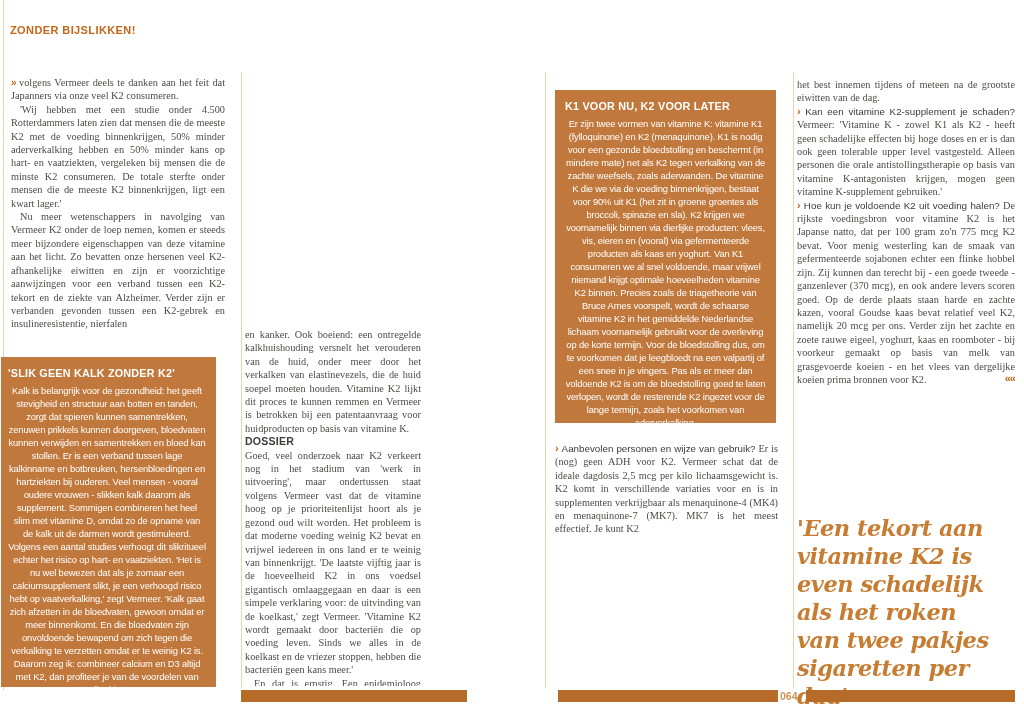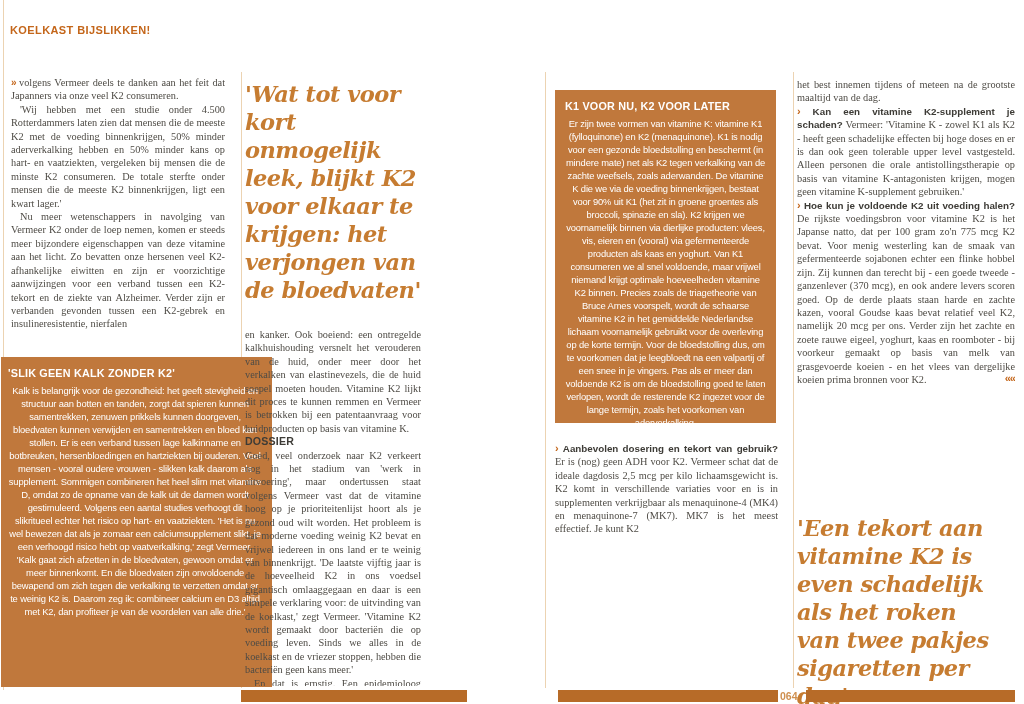--- a/index.html
+++ b/index.html
@@ -7,21 +7,21 @@
           font-family:"Liberation Serif",serif;color:#4e4b45;}
   .vrule{position:absolute;width:1px;background:#ecd3b2;}
   .dossier-header{position:absolute;left:10px;top:24px;font-family:"Liberation Sans",sans-serif;
           font-weight:bold;font-size:11px;letter-spacing:0.4px;color:#c4661a;}
   .bodycol{position:absolute;font-size:10.3px;line-height:13.4px;text-align:justify;overflow:hidden;}
   .bodycol p{margin:0;}
   .bodycol p.indent{text-indent:9px;}
   .lead-marker{color:#c4661a;font-weight:bold;font-family:"Liberation Sans",sans-serif;font-size:10px;letter-spacing:-1px;}
   .qa{margin-top:13px;}
   .qa .qmark{color:#c4661a;font-weight:bold;font-family:"Liberation Sans",sans-serif;font-size:11px;}
-  .qa .qlead{font-family:"Liberation Sans",sans-serif;font-weight:bold;font-size:9.8px;color:#3d3b36;}
+  .qa .qlead{font-family:"Liberation Sans",sans-serif;font-weight:normal;font-size:9.8px;color:#3d3b36;}
   .section-heading{font-family:"Liberation Sans",sans-serif;font-weight:bold;font-size:10.6px;
           color:#3d3b36;margin:13px 0 1px 0;letter-spacing:0.2px;}
   .orange-box{position:absolute;background:#c0783c;color:#ffffff;overflow:hidden;box-sizing:border-box;
           font-family:"Liberation Sans",sans-serif;font-size:9.4px;line-height:13px;
           letter-spacing:-0.15px;padding:10px 10px 10px 7px;text-align:left;}
   .orange-box .box-title{font-weight:bold;font-size:10.8px;letter-spacing:0.2px;margin:0 0 4px 0;}
   .orange-box .box-body{margin:0;text-align:center;}
   .pullquote{position:absolute;font-family:"DejaVu Serif",serif;font-style:italic;font-weight:bold;
           color:#c67c31;white-space:pre-line;font-size:22.5px;line-height:28px;letter-spacing:-0.5px;}
   .footer-bar{position:absolute;top:690px;height:12px;background:#b76b28;}
@@ -34,59 +34,52 @@
 </head>
 <body>
 
 <div class="spread">
 
   <div class="vrule" style="left:3px;top:0;height:690px;"></div>
   <div class="vrule" style="left:241px;top:72px;height:616px;"></div>
   <div class="vrule" style="left:545px;top:72px;height:616px;"></div>
   <div class="vrule" style="left:793px;top:72px;height:616px;"></div>
 
-  <div class="dossier-header">KOELKAST BIJSLIKKEN!</div>
+  <div class="dossier-header">ZONDER BIJSLIKKEN!</div>
 
   <div class="bodycol" style="left:11px;top:76px;width:214px;height:278px;">
     <p><span class="lead-marker">»</span> <span>volgens Vermeer deels te danken aan het feit dat Japanners via onze veel K2 consumeren.</span></p>
     <p class="indent">'Wij hebben met een studie onder 4.500 Rotterdammers laten zien dat mensen die de meeste K2 met de voeding binnenkrijgen, 50% minder aderverkalking hebben en 50% minder kans op hart- en vaatziekten, vergeleken bij mensen die de minste K2 consumeren. De totale sterfte onder mensen die de meeste K2 binnenkrijgen, ligt een kwart lager.'</p>
     <p class="indent">Nu meer wetenschappers in navolging van Vermeer K2 onder de loep nemen, komen er steeds meer bijzondere eigenschappen van deze vitamine aan het licht. Zo bevatten onze hersenen veel K2-afhankelijke eiwitten en zijn er voorzichtige aanwijzingen voor een verband tussen een K2-tekort en de ziekte van Alzheimer. Verder zijn er verbanden gevonden tussen een K2-gebrek en insulineresistentie, nierfalen</p>
   </div>
 
-  <div class="orange-box" style="left:1px;top:357px;width:271px;height:330px;">
+  <div class="orange-box" style="left:1px;top:357px;width:215px;height:330px;">
     <p class="box-title">'SLIK GEEN KALK ZONDER K2'</p>
     <p class="box-body">Kalk is belangrijk voor de gezondheid: het geeft stevigheid en structuur aan botten en tanden, zorgt dat spieren kunnen samentrekken, zenuwen prikkels kunnen doorgeven, bloedvaten kunnen verwijden en samentrekken en bloed kan stollen. Er is een verband tussen lage kalkinname en botbreuken, hersenbloedingen en hartziekten bij ouderen. Veel mensen - vooral oudere vrouwen - slikken kalk daarom als supplement. Sommigen combineren het heel slim met vitamine D, omdat zo de opname van de kalk uit de darmen wordt gestimuleerd. Volgens een aantal studies verhoogt dit slikritueel echter het risico op hart- en vaatziekten. 'Het is nu wel bewezen dat als je zomaar een calciumsupplement slikt, je een verhoogd risico hebt op vaatverkalking,' zegt Vermeer. 'Kalk gaat zich afzetten in de bloedvaten, gewoon omdat er meer binnenkomt. En die bloedvaten zijn onvoldoende bewapend om zich tegen die verkalking te verzetten omdat er te weinig K2 is. Daarom zeg ik: combineer calcium en D3 altijd met K2, dan profiteer je van de voordelen van alle drie.'</p>
   </div>
 
-  <div class="pullquote" style="left:245px;top:80px;width:178px;">'Wat tot voor
-kort onmogelijk
-leek, blijkt K2
-voor elkaar te
-krijgen: het
-verjongen van
-de bloedvaten'</div>
 
   <div class="bodycol" style="left:245px;top:328px;width:176px;height:358px;">
     <p>en kanker. Ook boeiend: een ontregelde kalkhuishouding versnelt het verouderen van de huid, onder meer door het verkalken van elastinevezels, die de huid soepel moeten houden. Vitamine K2 lijkt dit proces te kunnen remmen en Vermeer is betrokken bij een patentaanvraag voor huidproducten op basis van vitamine K.</p>
     <p class="section-heading">DOSSIER</p>
     <p>Goed, veel onderzoek naar K2 verkeert nog in het stadium van 'werk in uitvoering', maar ondertussen staat volgens Vermeer vast dat de vitamine hoog op je prioriteitenlijst hoort als je gezond oud wilt worden. Het probleem is dat moderne voeding weinig K2 bevat en vrijwel iedereen in ons land er te weinig van binnenkrijgt. 'De laatste vijftig jaar is de hoeveelheid K2 in ons voedsel gigantisch omlaaggegaan en daar is een simpele verklaring voor: de uitvinding van de koelkast,' zegt Vermeer. 'Vitamine K2 wordt gemaakt door bacteriën die op voeding leven. Sinds we alles in de koelkast en de vriezer stoppen, hebben die bacteriën geen kans meer.'</p>
     <p class="indent">En dat is ernstig. Een epidemioloog heeft</p>
   </div>
 
   <div class="orange-box" style="left:555px;top:90px;width:221px;height:333px;padding-left:10px;">
     <p class="box-title">K1 VOOR NU, K2 VOOR LATER</p>
     <p class="box-body">Er zijn twee vormen van vitamine K: vitamine K1 (fylloquinone) en K2 (menaquinone). K1 is nodig voor een gezonde bloedstolling en beschermt (in mindere mate) net als K2 tegen verkalking van de zachte weefsels, zoals aderwanden. De vitamine K die we via de voeding binnenkrijgen, bestaat voor 90% uit K1 (het zit in groene groentes als broccoli, spinazie en sla). K2 krijgen we voornamelijk binnen via dierlijke producten: vlees, vis, eieren en (vooral) via gefermenteerde producten als kaas en yoghurt. Van K1 consumeren we al snel voldoende, maar vrijwel niemand krijgt optimale hoeveelheden vitamine K2 binnen. Precies zoals de triagetheorie van Bruce Ames voorspelt, wordt de schaarse vitamine K2 in het gemiddelde Nederlandse lichaam voornamelijk gebruikt voor de overleving op de korte termijn. Voor de bloedstolling dus, om te voorkomen dat je leegbloedt na een valpartij of een snee in je vingers. Pas als er meer dan voldoende K2 is om de bloedstolling goed te laten verlopen, wordt de resterende K2 ingezet voor de lange termijn, zoals het voorkomen van aderverkalking.</p>
   </div>
 
   <div class="bodycol" style="left:555px;top:442px;width:223px;height:246px;">
-    <p class="qa"><span class="qmark">›</span> <span class="qlead">Aanbevolen dosering en tekort van gebruik?</span> <span>Er is (nog) geen ADH voor K2. Vermeer schat dat de ideale dagdosis 2,5 mcg per kilo lichaamsgewicht is. K2 komt in verschillende variaties voor en is in supplementen verkrijgbaar als menaquinone-4 (MK4) en menaquinone-7 (MK7). MK7 is het meest effectief. Je kunt K2</span></p>
+    <p class="qa"><span class="qmark">›</span> <span class="qlead">Aanbevolen personen en wijze van gebruik?</span> <span>Er is (nog) geen ADH voor K2. Vermeer schat dat de ideale dagdosis 2,5 mcg per kilo lichaamsgewicht is. K2 komt in verschillende variaties voor en is in supplementen verkrijgbaar als menaquinone-4 (MK4) en menaquinone-7 (MK7). MK7 is het meest effectief. Je kunt K2</span></p>
   </div>
 
   <div class="bodycol" style="left:797px;top:78px;width:218px;height:432px;">
-    <p>het best innemen tijdens of meteen na de grootste maaltijd van de dag.</p>
+    <p>het best innemen tijdens of meteen na de grootste eiwitten van de dag.</p>
     <p class="qa"><span class="qmark">›</span> <span class="qlead">Kan een vitamine K2-supplement je schaden?</span> <span>Vermeer: 'Vitamine K - zowel K1 als K2 - heeft geen schadelijke effecten bij hoge doses en er is dan ook geen tolerable upper level vastgesteld. Alleen personen die orale antistollingstherapie op basis van vitamine K-antagonisten krijgen, mogen geen vitamine K-supplement gebruiken.'</span></p>
     <p class="qa q4wrap"><span class="qmark">›</span> <span class="qlead">Hoe kun je voldoende K2 uit voeding halen?</span> <span>De rijkste voedingsbron voor vitamine K2 is het Japanse natto, dat per 100 gram zo'n 775 mcg K2 bevat. Voor menig westerling kan de smaak van gefermenteerde sojabonen echter een flinke hobbel zijn. Zij kunnen dan terecht bij - een goede tweede - ganzenlever (370 mcg), en ook andere levers scoren goed. Op de derde plaats staan harde en zachte kazen, vooral Goudse kaas bevat relatief veel K2, namelijk 20 mcg per ons. Verder zijn het zachte en zoete rauwe eigeel, yoghurt, kaas en roomboter - bij voorkeur gemaakt op basis van melk van grasgevoerde koeien - en het vlees van dergelijke koeien prima bronnen voor K2.</span><span class="end-marker">««</span></p>
   </div>
 
   <div class="pullquote" style="left:797px;top:514px;width:222px;">'Een tekort aan
 vitamine K2 is
 even schadelijk
 als het roken
 van twee pakjes
 sigaretten per dag'</div>

